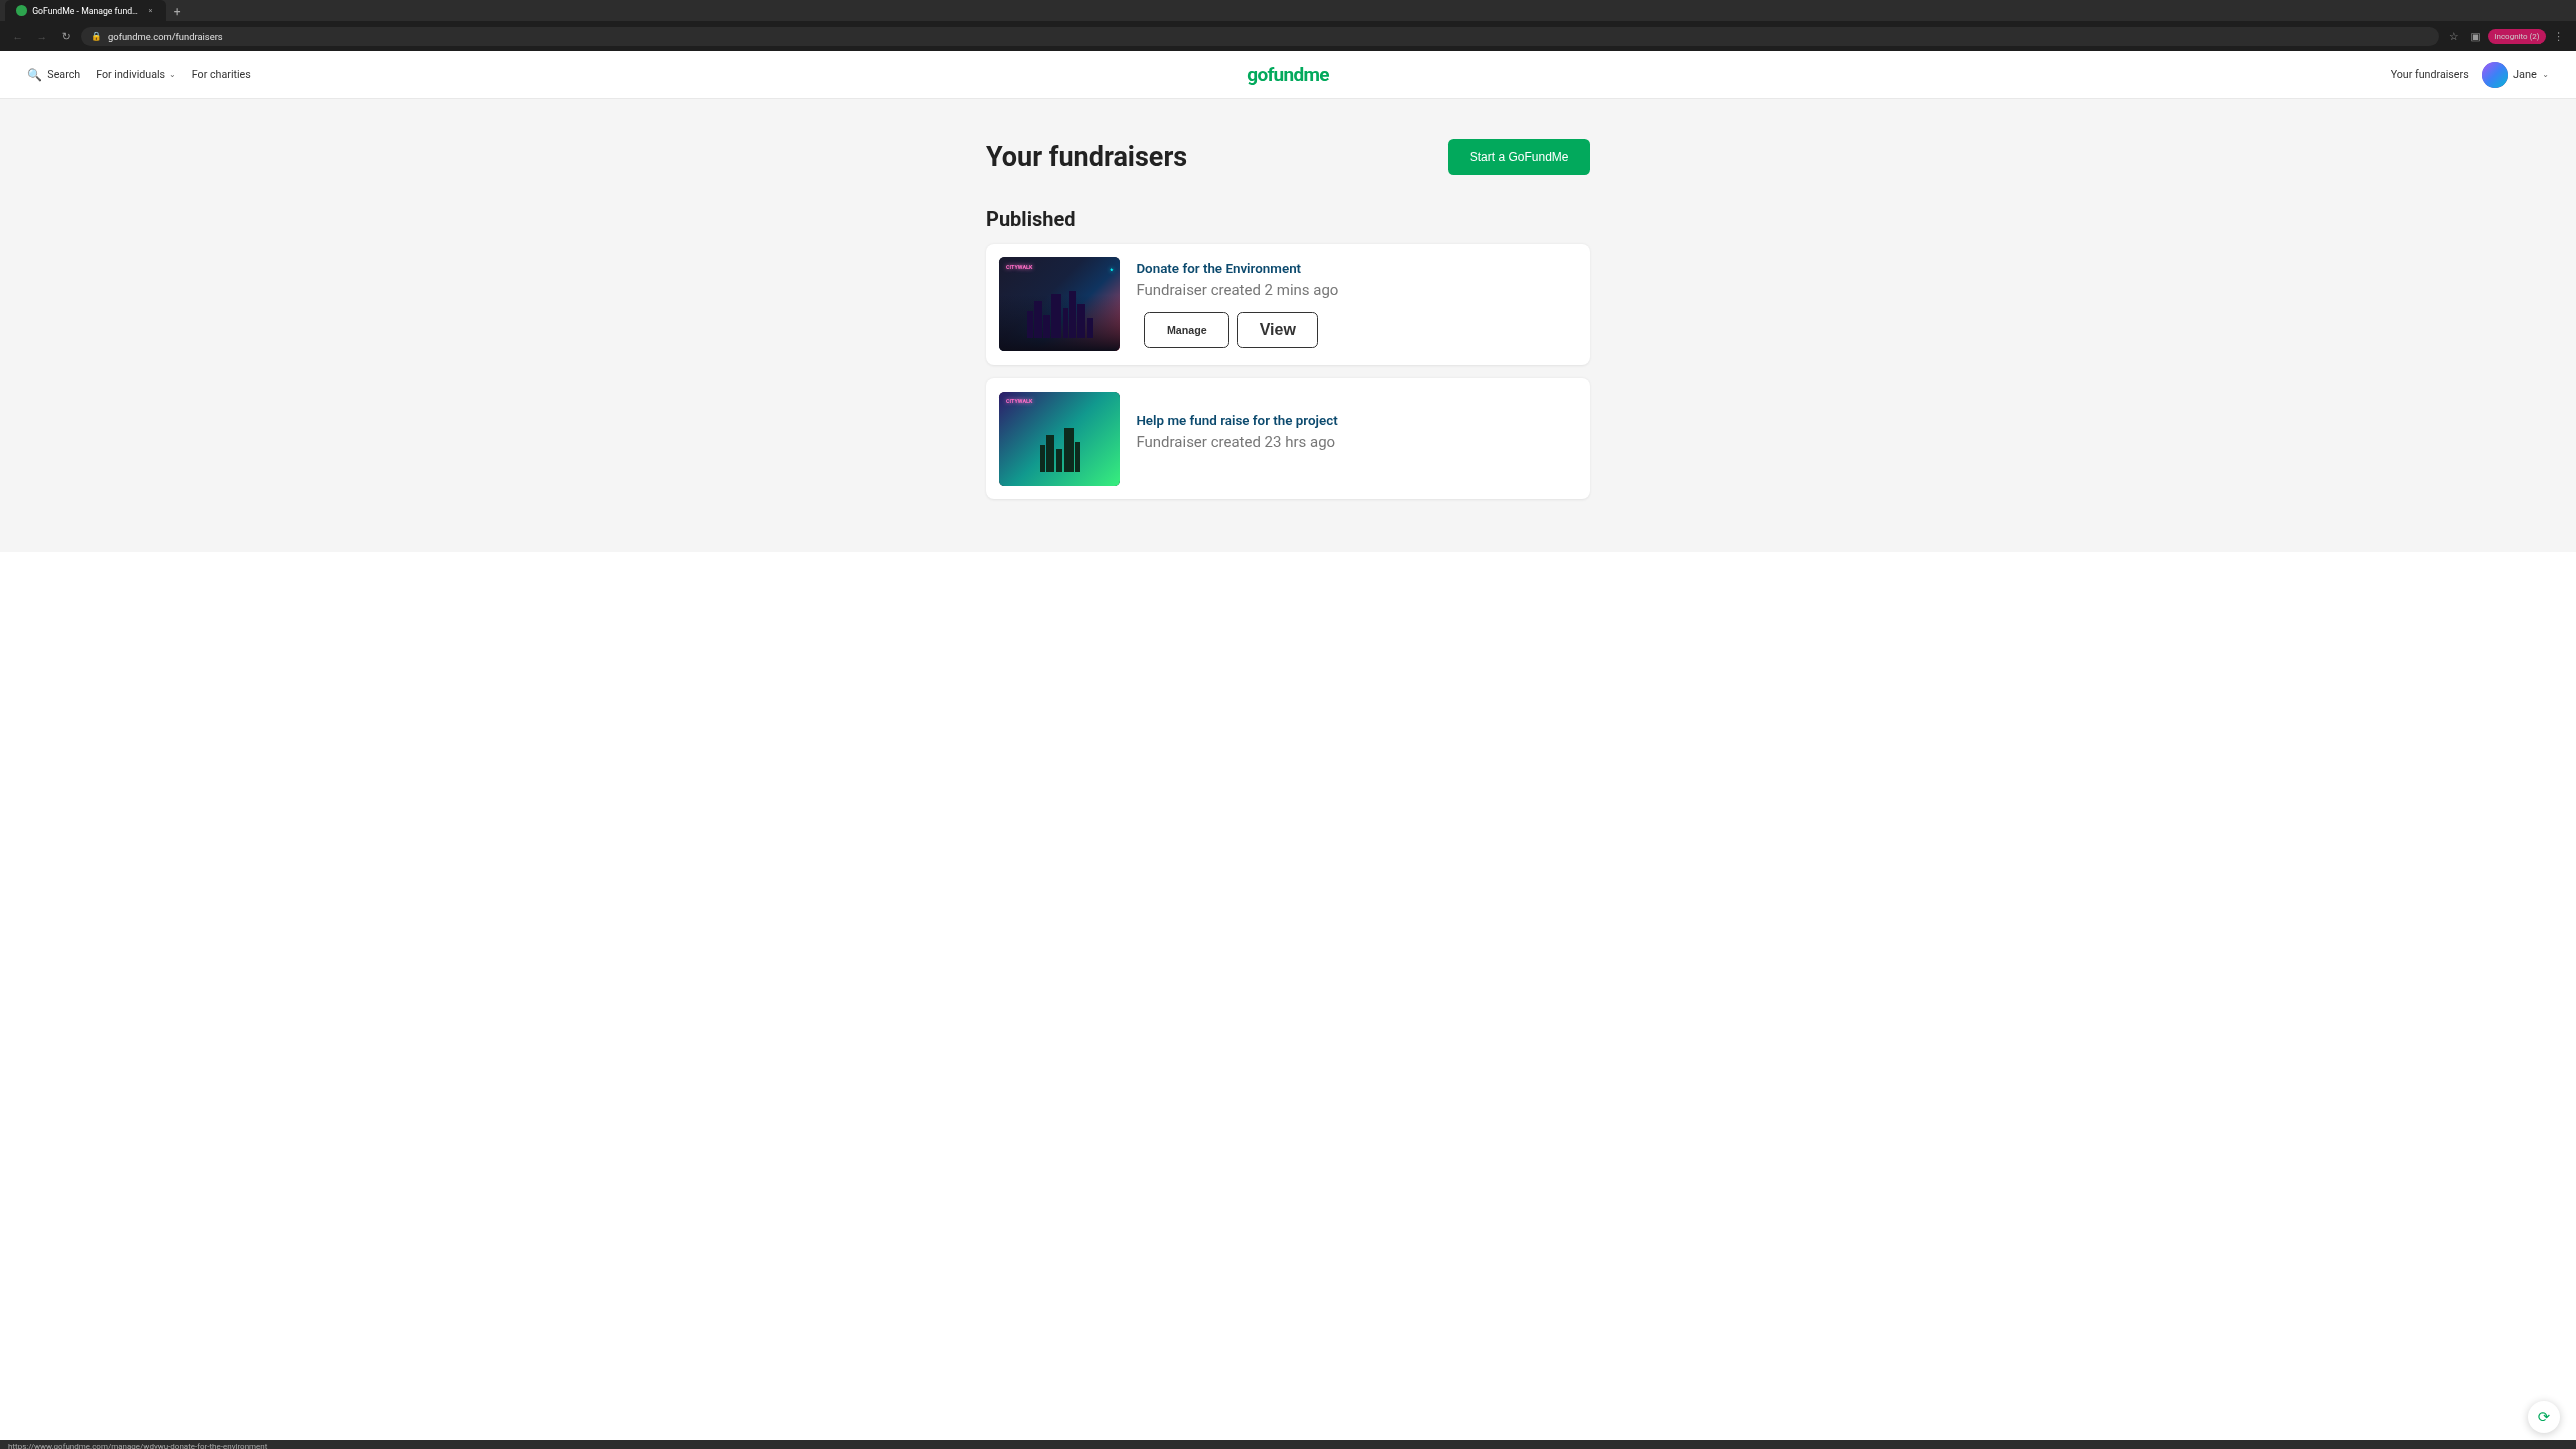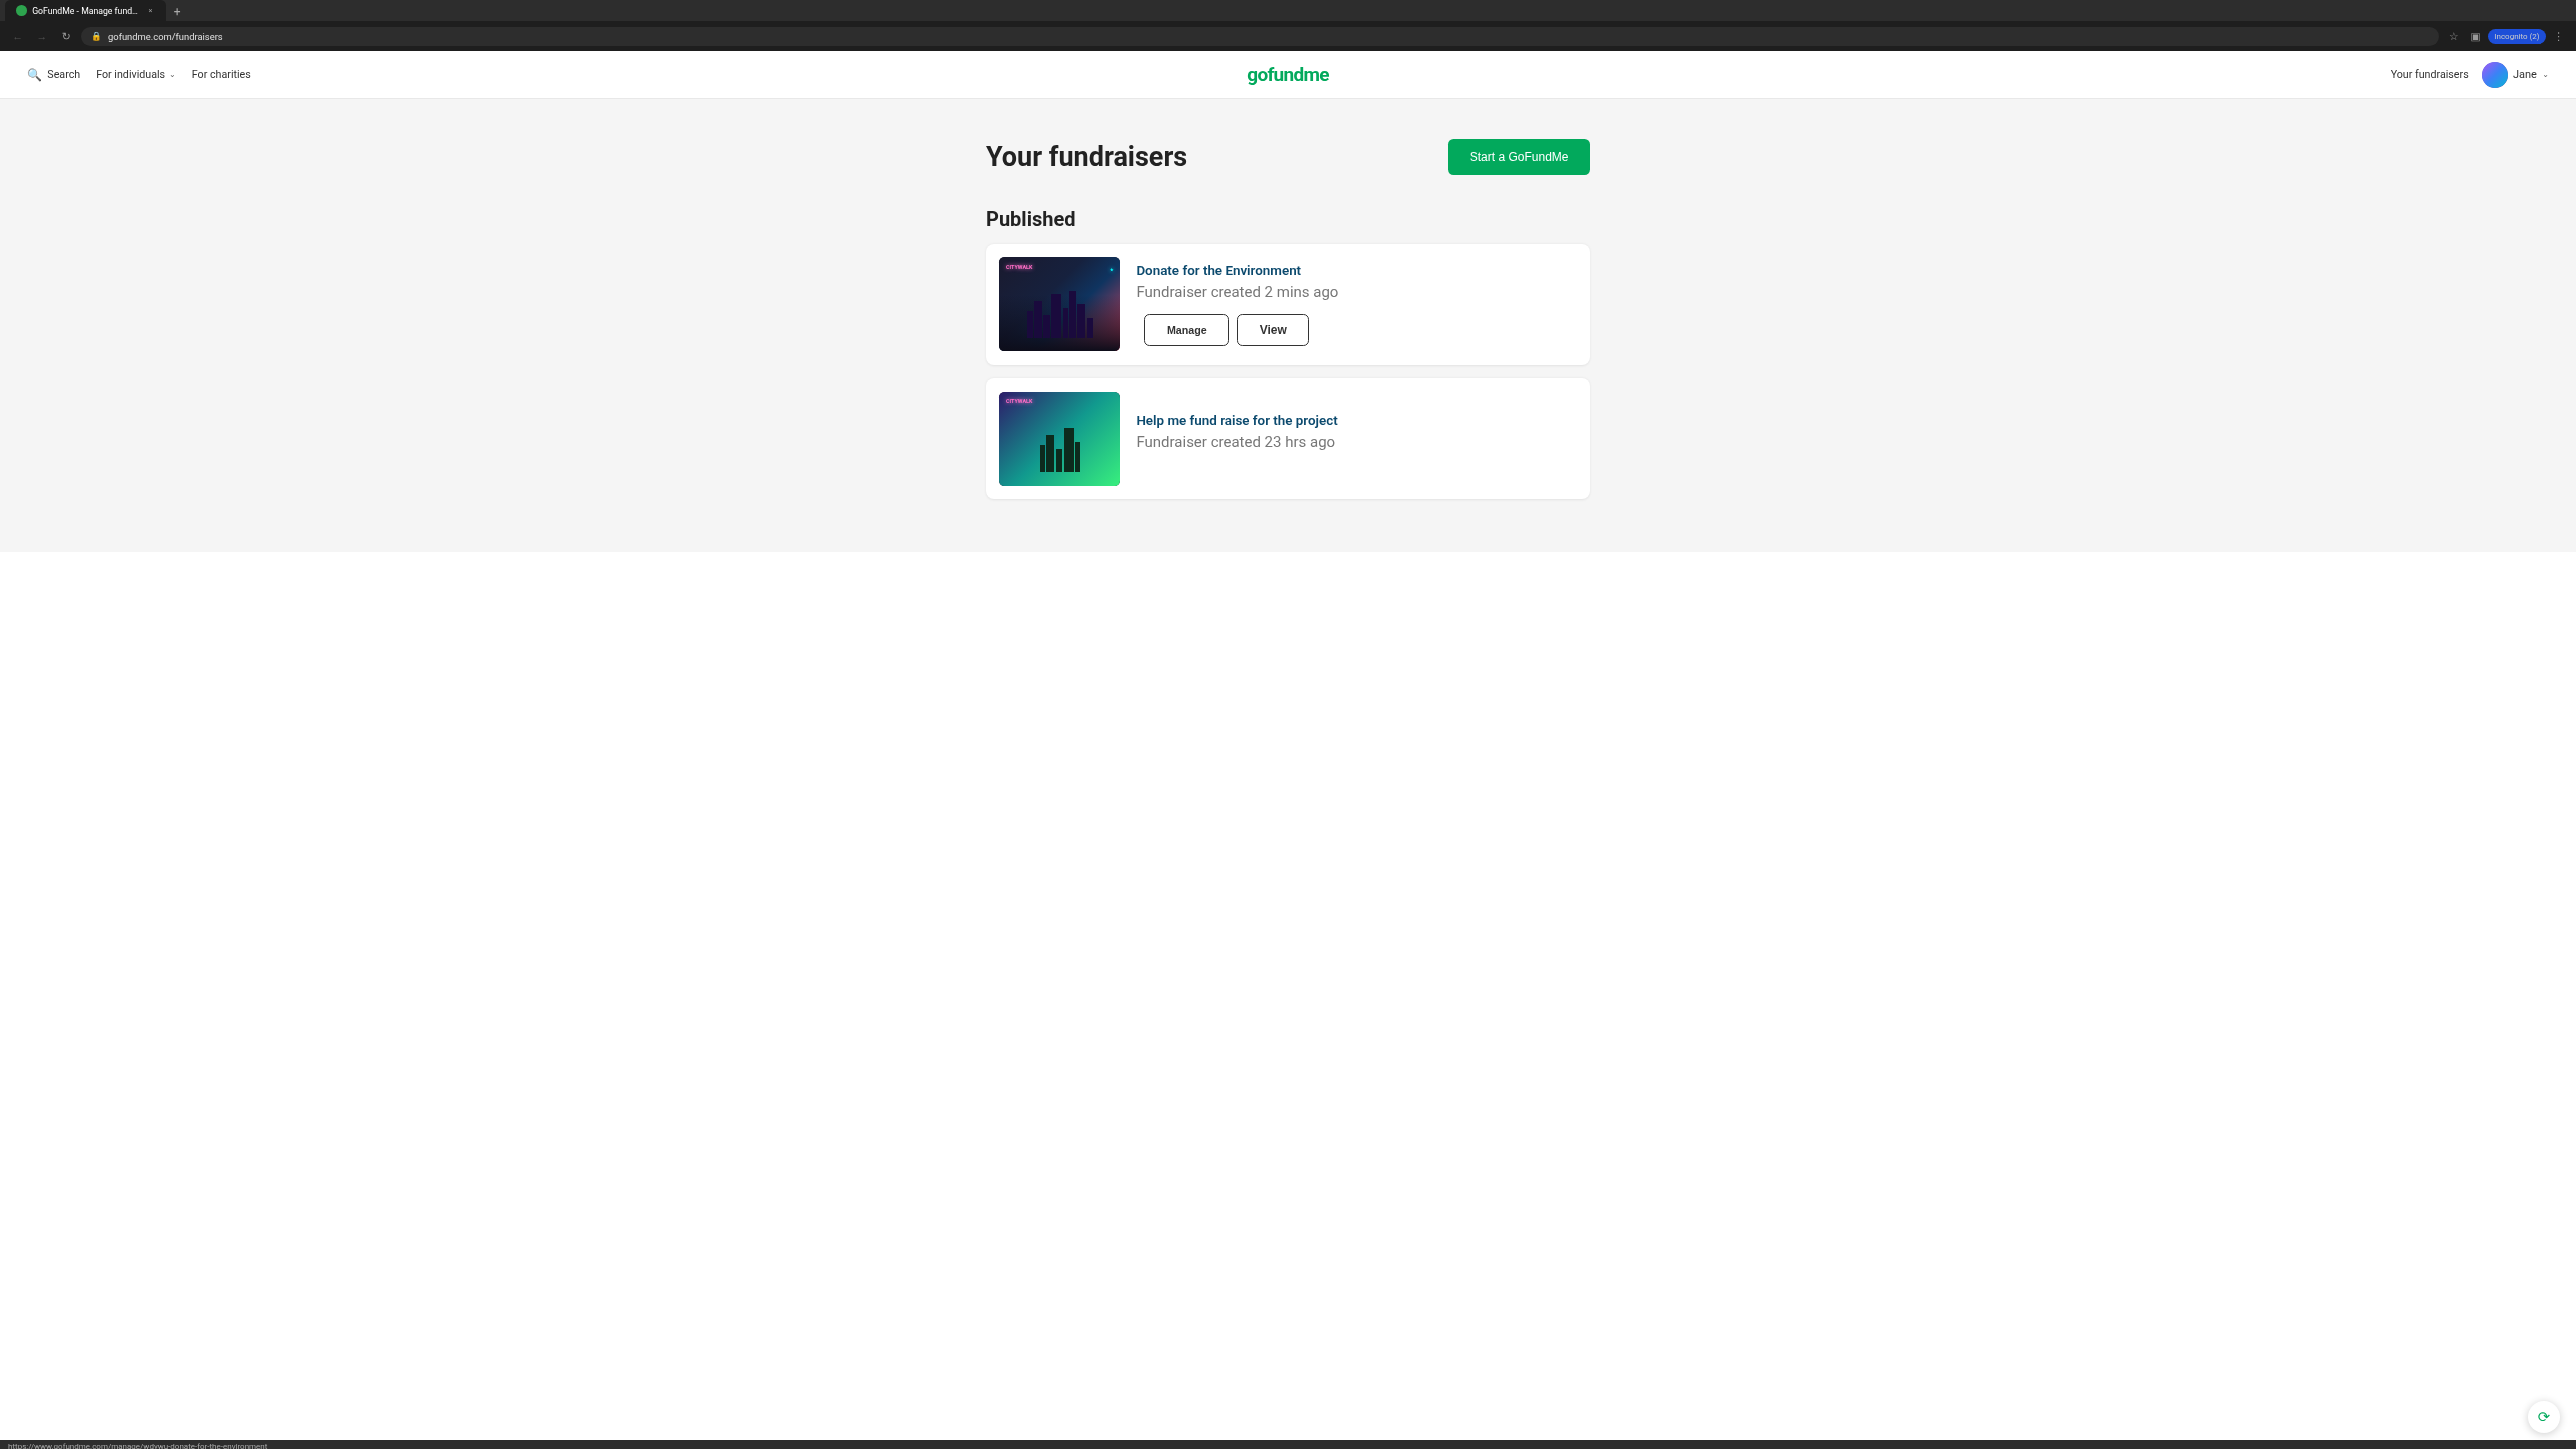--- a/index.html
+++ b/index.html
@@ -110,21 +110,21 @@
     }
     .nav-action-btn {
       width: 19px; height: 19px;
       display: flex; align-items: center; justify-content: center;
       color: #999;
       cursor: pointer;
       border-radius: 50%;
       font-size: 10.7px;
     }
     .incognito-badge {
-      background: #1d4ed8;
+      background: #be185d;
       color: #ccc;
       padding: 2.7px 6.7px;
       border-radius: 8px;
       font-size: 8px;
       cursor: pointer;
     }
 
     
     .website {
       background: #ffffff;
@@ -354,21 +354,21 @@
       font-size: 10.7px;
       font-weight: 600;
       cursor: pointer;
       color: #333;
     }
     .btn-view {
       padding: 8px 21.5px;
       border: 1.3px solid #333;
       border-radius: 5.4px;
       background: #fff;
-      font-size: 12px;
+      font-size: 16px;
       font-weight: 600;
       cursor: pointer;
       color: #333;
     }
 
     
     .status-bar {
       background: #2d2d2d;
       color: #aaa;
       font-size: 8px;

